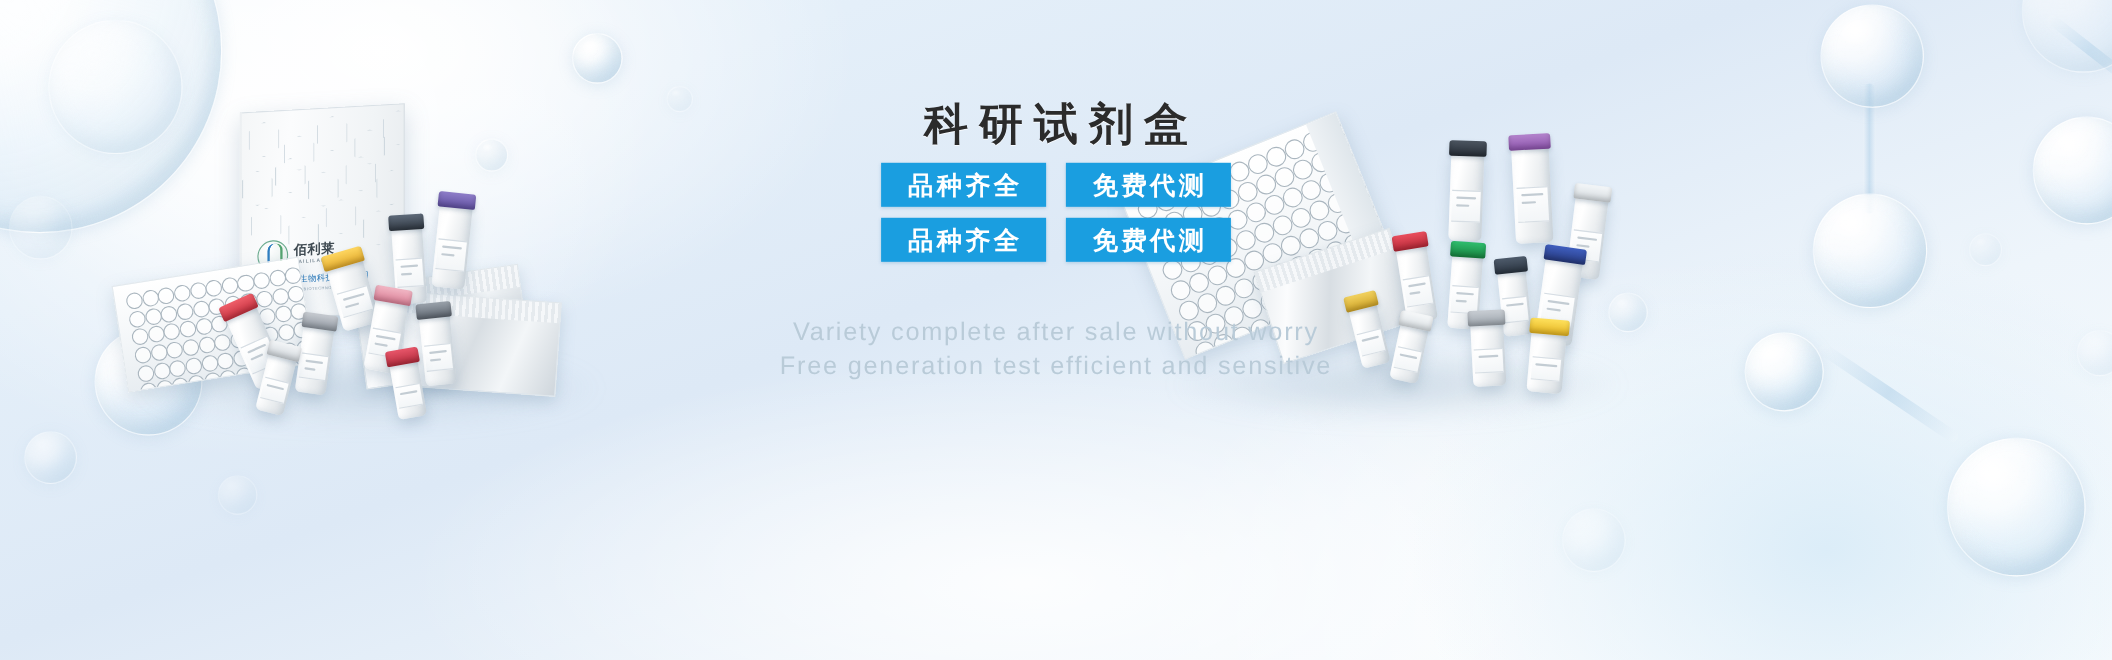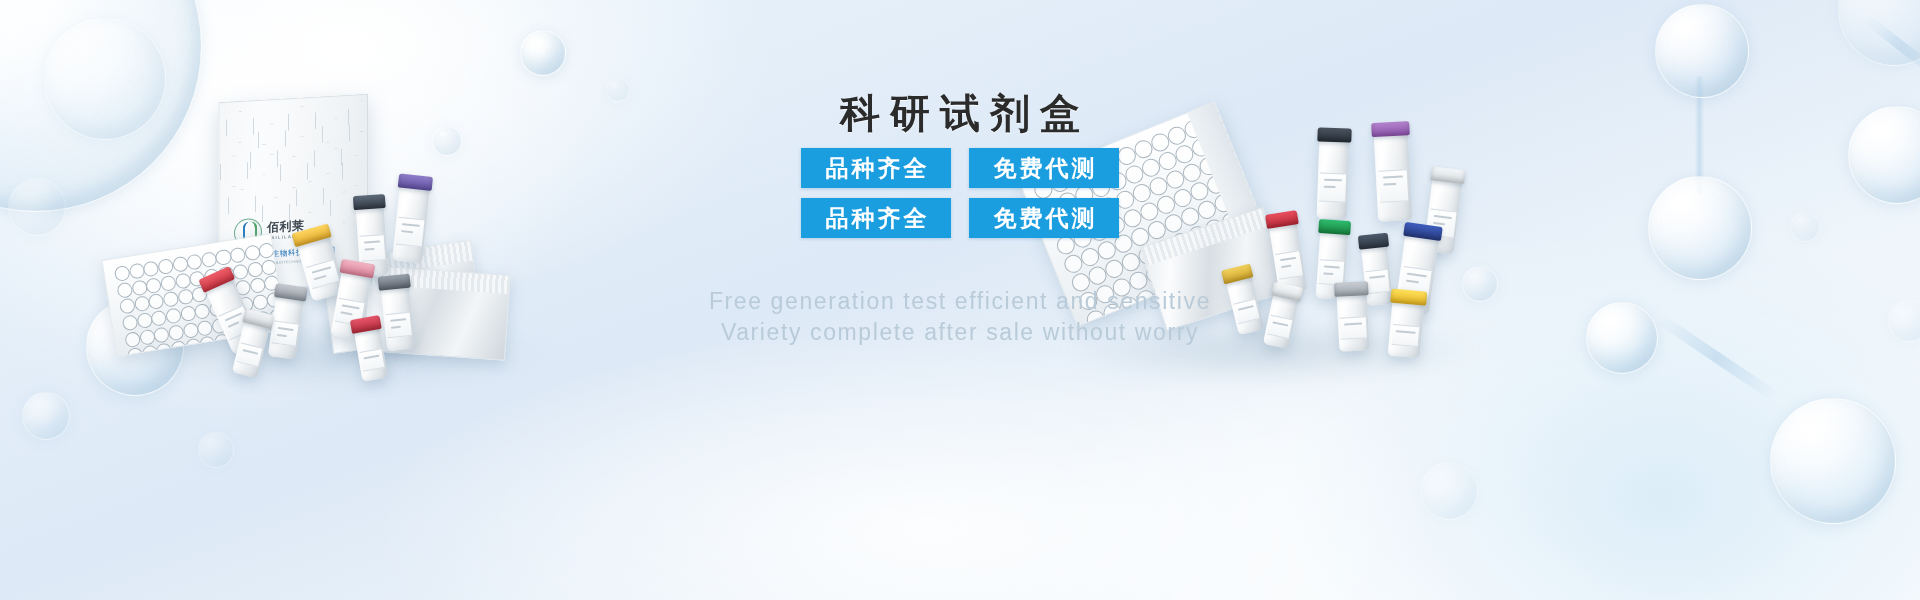--- a/index.html
+++ b/index.html
@@ -551,18 +551,18 @@
     <h1 id="title">科研试剂盒</h1>
 
     <div id="badges">
       <div class="badge">品种齐全</div>
       <div class="badge">免费代测</div>
       <div class="badge">品种齐全</div>
       <div class="badge">免费代测</div>
     </div>
 
     <div id="taglines">
+      <div class="tagline">Variety complete after sale without worry</div>
       <div class="tagline">Free generation test efficient and sensitive</div>
-      <div class="tagline">Variety complete after sale without worry</div>
     </div>
   </div>
 
 </div>
 
 </body></html>

